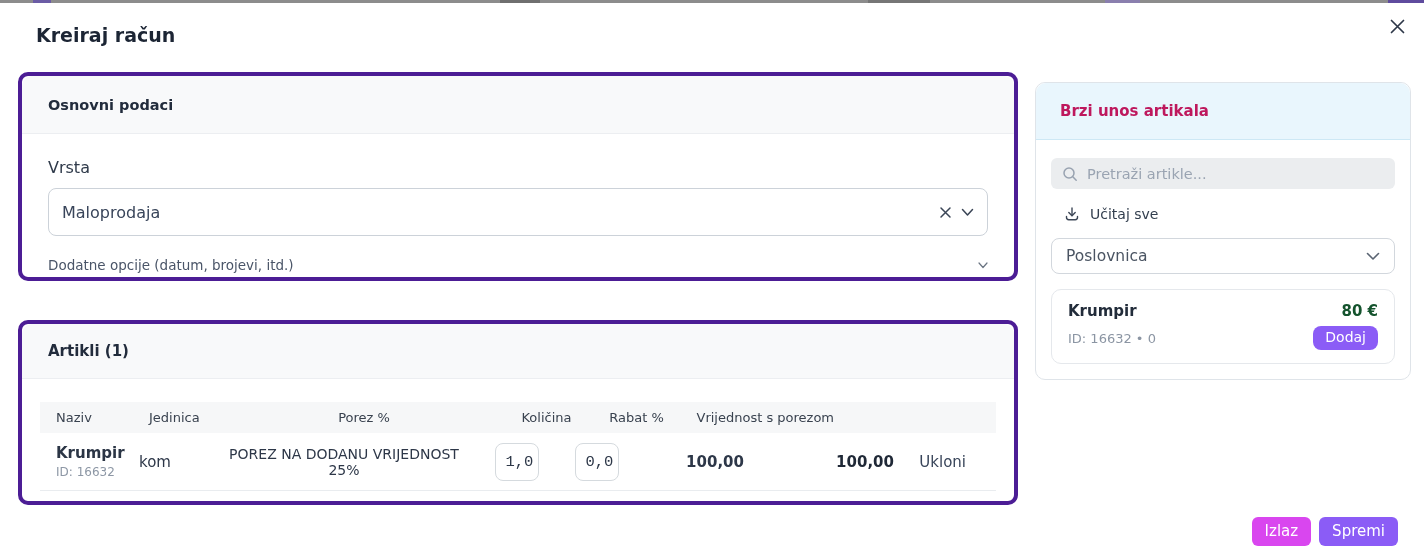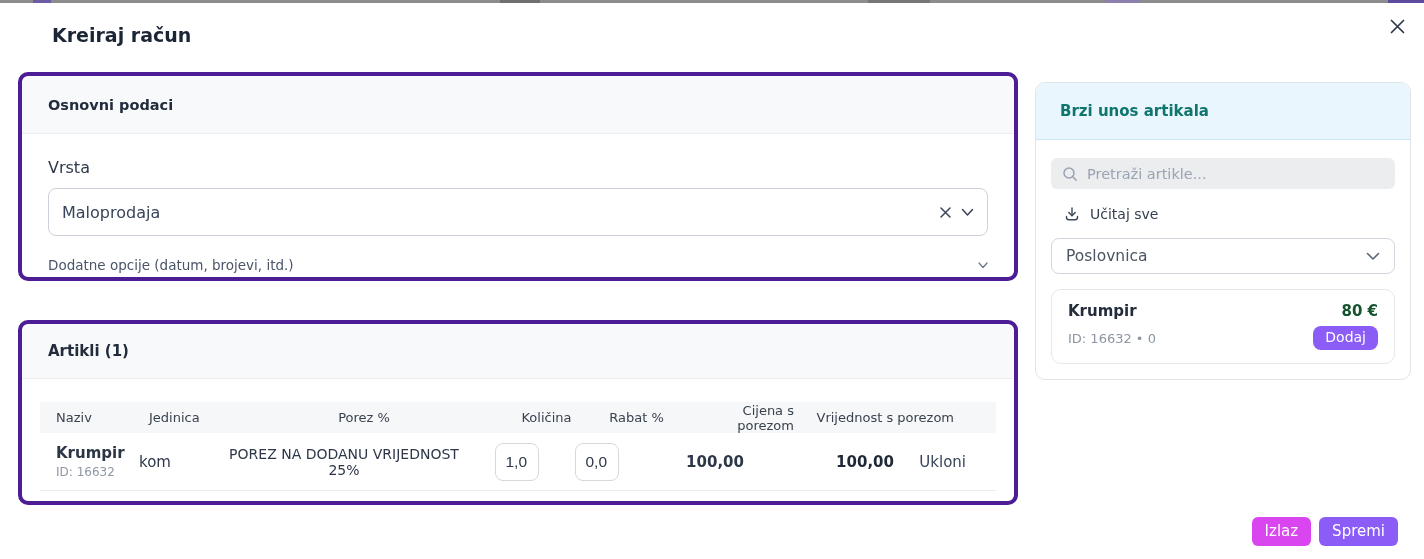--- a/index.html
+++ b/index.html
@@ -9,21 +9,21 @@
     background:#ffffff;
     position:relative;
     overflow:hidden;
     color:#2a3442;
   }
   
   .top-strip { position:absolute; top:0; left:0; width:1424px; height:3px; background:#8c8c8c; }
   .top-strip .seg { position:absolute; top:0; height:3px; }
 
   .modal-title {
-    position:absolute; left:52px; top:24px;
+    position:absolute; left:36px; top:24px;
     font-size:19px; font-weight:600; color:#1c2534;
   }
   .close-btn {
     position:absolute; right:16px; top:15px;
     width:22px; height:22px; display:flex; align-items:center; justify-content:center;
     cursor:pointer; color:#2d3748;
   }
 
   .card {
     position:absolute; left:18px; width:1000px;
@@ -70,36 +70,36 @@
   .c4 { width:85px; text-align:center; }
   .c5 { width:75px; text-align:center; }
   .c6 { width:110px; text-align:right; }
   .c7 { width:150px; text-align:right; }
   .c8 { flex:1; text-align:right; padding-right:30px; }
   .item-name { font-weight:700; font-size:15px; color:#2b3545; }
   .item-id { font-size:12px; color:#8d97a5; margin-top:3px; }
   .porez-cell { font-size:14px; }
   .qty-input {
     width:44px; height:38px; border:1px solid #d5dade; border-radius:8px;
-    font-family:Liberation Sans, sans-serif; font-size:15.5px; color:#2d3748;
+    font-family:Liberation Mono, monospace; font-size:15.5px; color:#2d3748;
     padding:0 5px 0 10px; outline:none; background:#fff; overflow:hidden;
   }
   .amount { font-weight:600; }
   .amount.bold { font-weight:700; color:#1f2836; }
   .remove-link { font-size:15px; color:#39455a; cursor:pointer; }
 
   
   .quick-panel {
     position:absolute; left:1035px; top:82px; width:376px; height:298px;
     background:#fff; border:1px solid #dfe4e9; border-radius:10px;
   }
   .quick-header {
     height:57px; background:#e9f6fd; border-bottom:1px solid #cde8f5;
     border-radius:10px 10px 0 0; display:flex; align-items:center;
-    padding:0 24px; font-size:15px; font-weight:700; color:#0f766e;
+    padding:0 24px; font-size:15px; font-weight:700; color:#be185d;
   }
   .quick-body { padding:18px 15px 0; }
   .search-box {
     height:31px; background:#ebedef; border-radius:6px;
     display:flex; align-items:center; padding:0 11px; gap:9px; color:#98a2b0;
   }
   .search-box input {
     flex:1; border:none; background:transparent; outline:none;
     font-family:"DejaVu Sans", sans-serif; font-size:14.5px; color:#39455a;
   }
@@ -193,21 +193,20 @@
   <div class="card-header">
     <span>Artikli (1)</span>
   </div>
   <div class="table-wrap">
     <div class="thead">
       <div class="c1">Naziv</div>
       <div class="c2">Jedinica</div>
       <div class="c3">Porez %</div>
       <div class="c4">Količina</div>
       <div class="c5">Rabat %</div>
-      <div class="c6">Cijena s porezom</div>
       <div class="c7">Vrijednost s porezom</div>
       <div class="c8"></div>
     </div>
     <div class="trow">
       <div class="c1">
         <div class="item-name">Krumpir</div>
         <div class="item-id">ID: 16632</div>
       </div>
       <div class="c2">kom</div>
       <div class="c3 porez-cell">POREZ NA DODANU VRIJEDNOST 25%</div>

